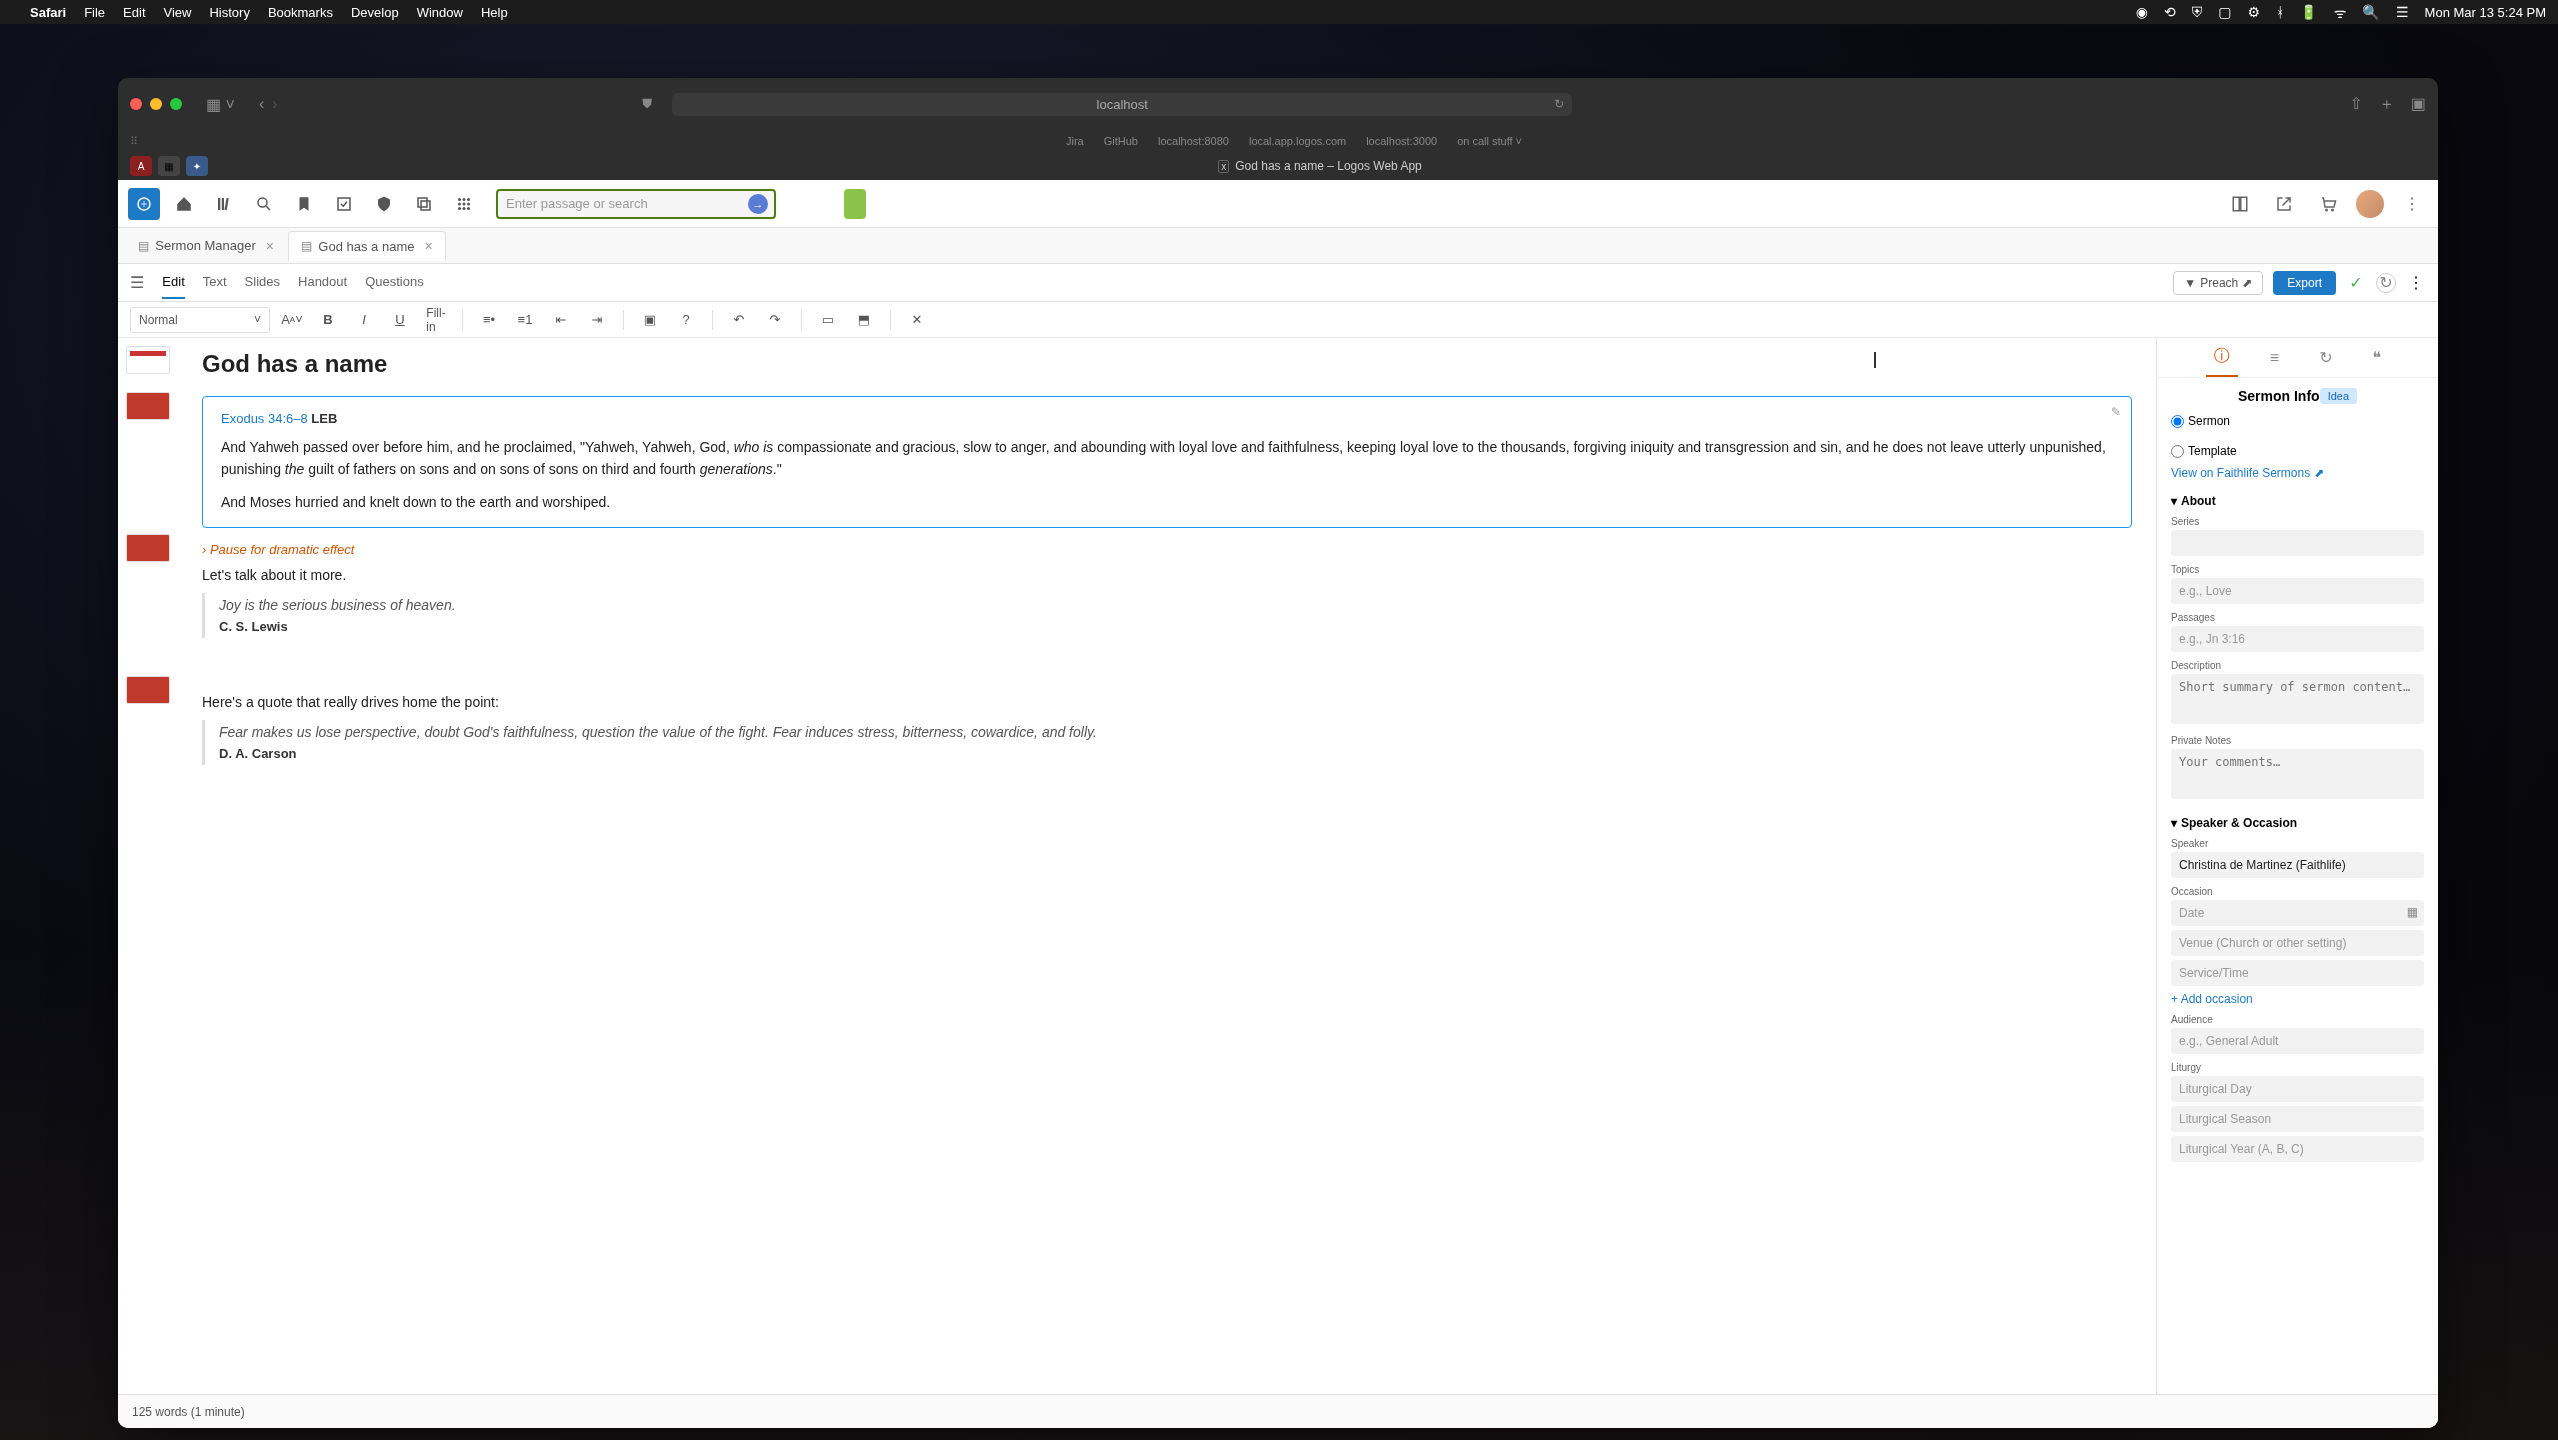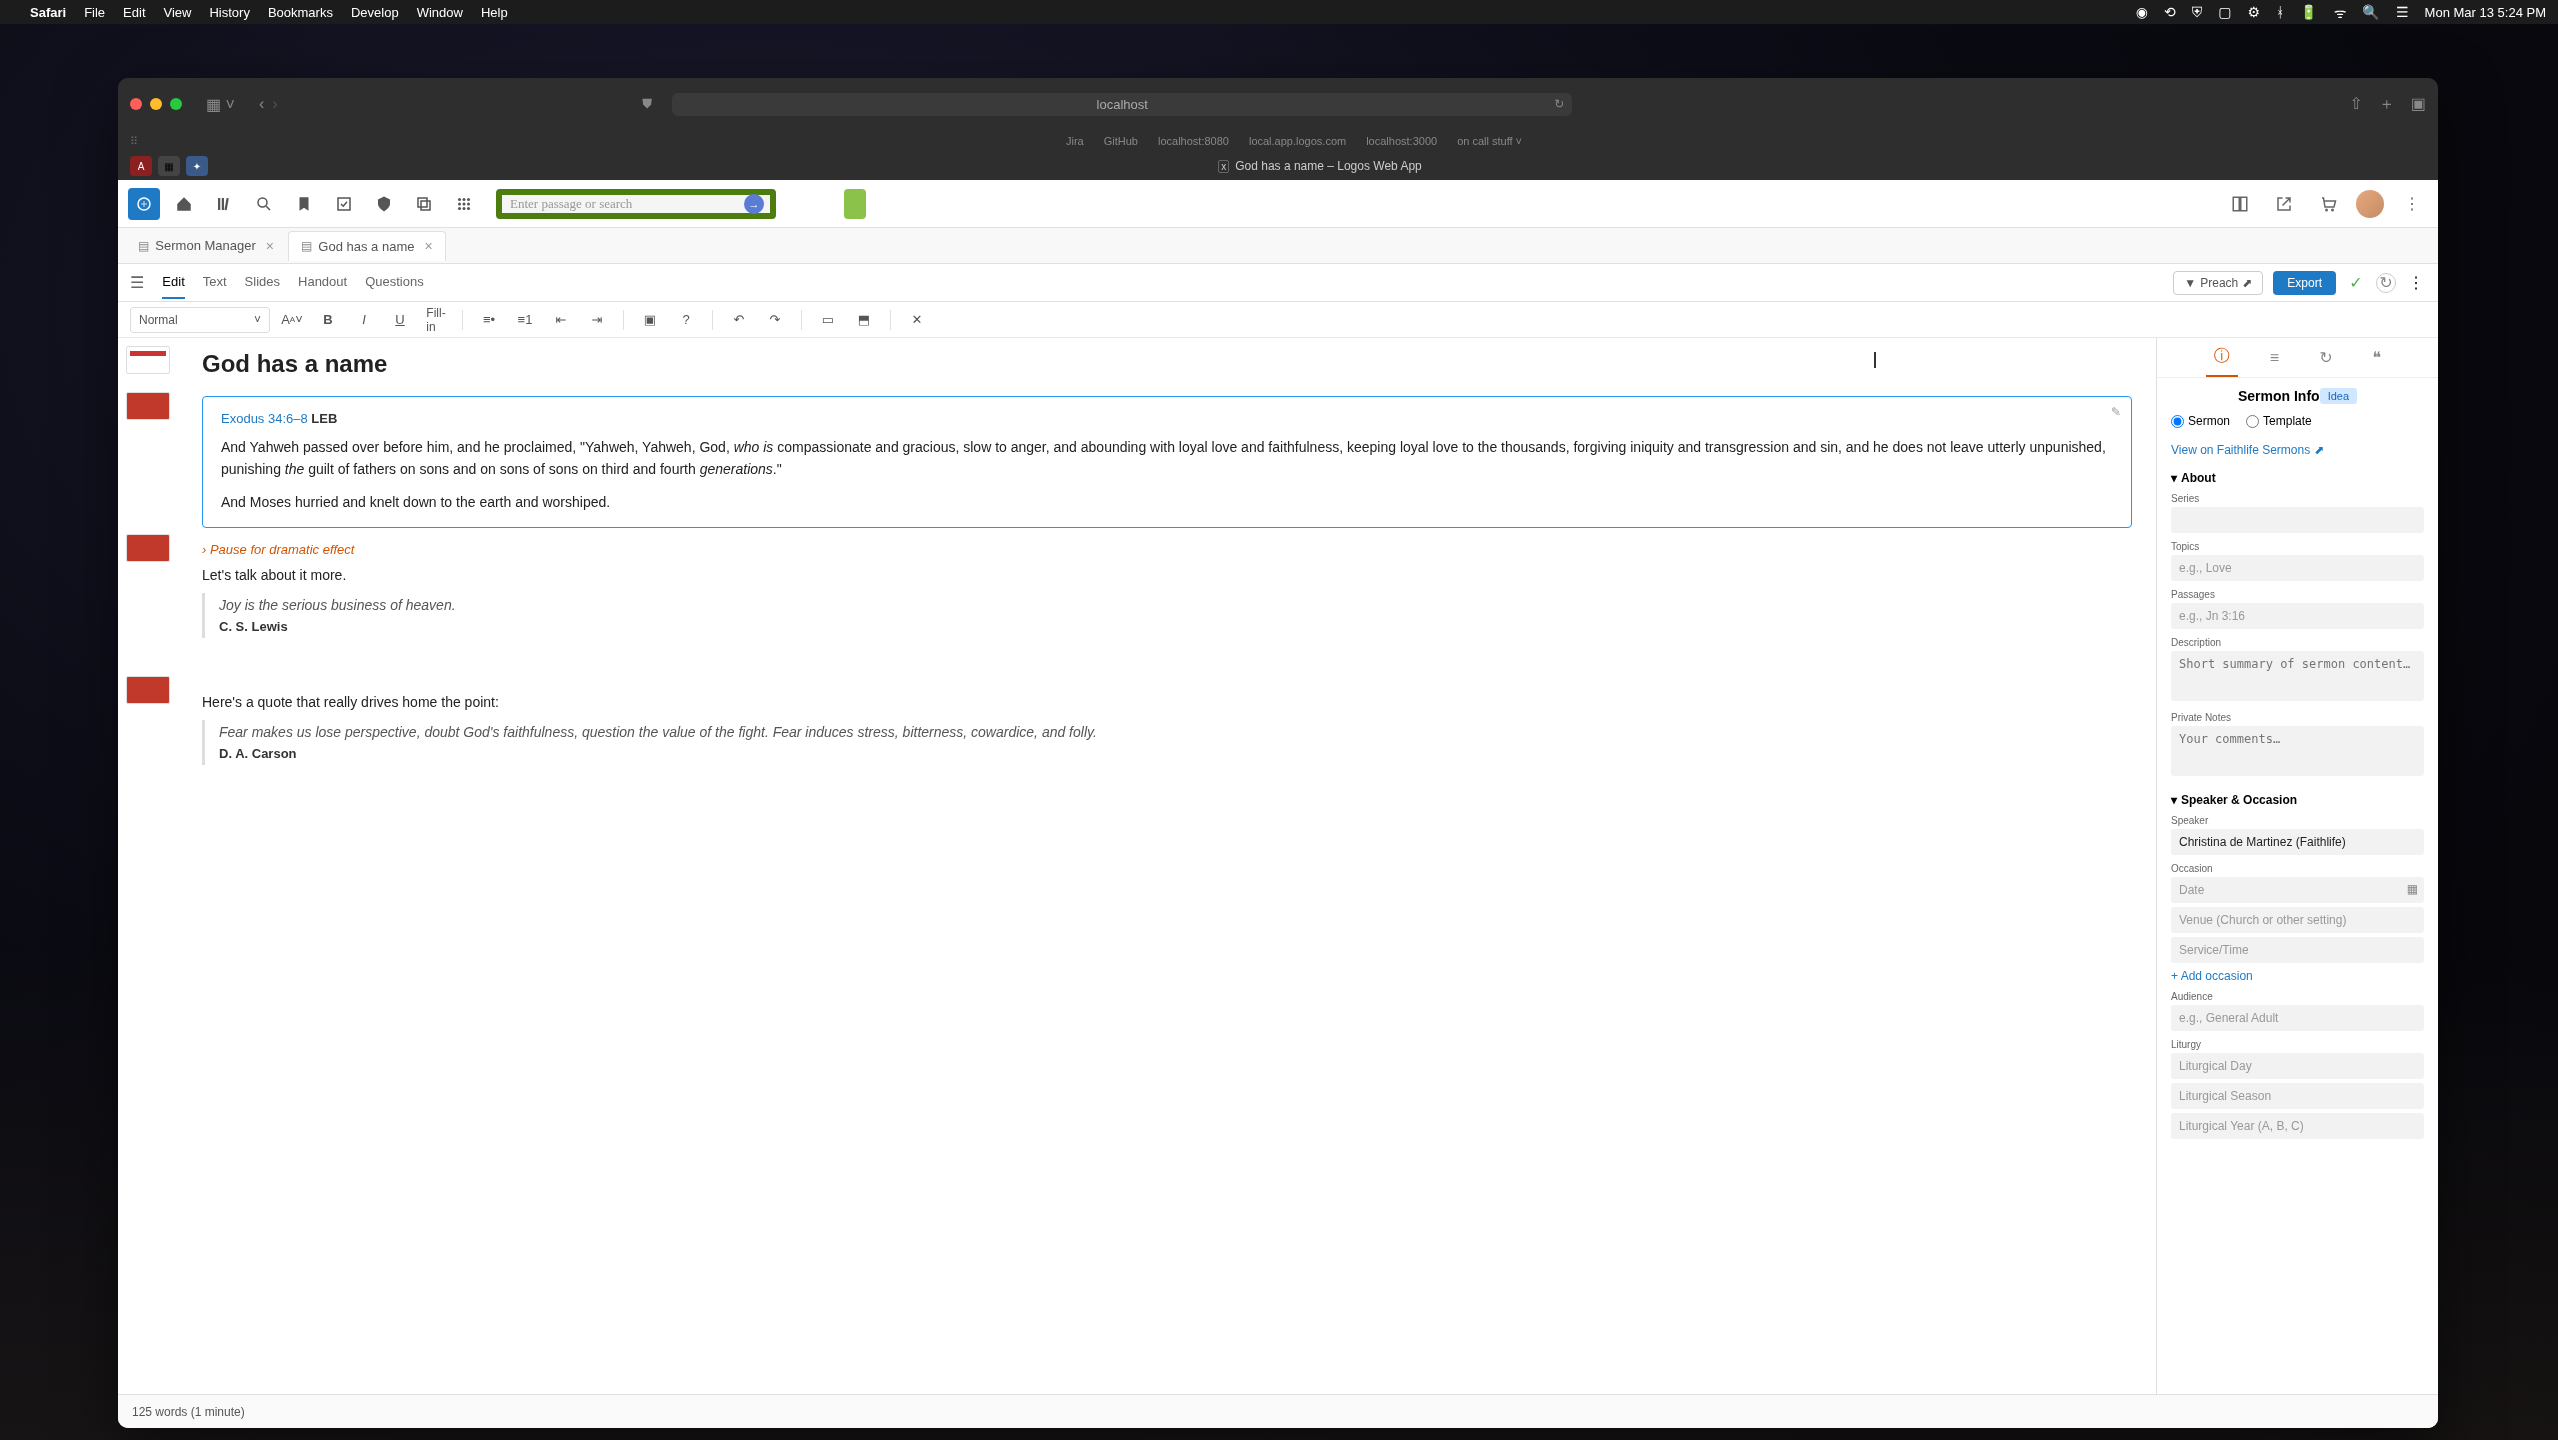--- a/index.html
+++ b/index.html
@@ -44,21 +44,21 @@
 .safari-tabbar .tab-title { flex: 1; text-align: center; color: #ccc; font-size: 12px; display: flex; align-items: center; justify-content: center; gap: 6px; }
 .safari-tabbar .tab-title .x { font-size: 10px; border: 1px solid #666; padding: 0 2px; border-radius: 2px; }
 
 
 .app { flex: 1; background: #fff; display: flex; flex-direction: column; }
 
 
 .app-toolbar { height: 48px; background: #fff; border-bottom: 1px solid #e0e0e0; display: flex; align-items: center; padding: 0 10px; gap: 8px; }
 .app-toolbar .tool-icon { width: 32px; height: 32px; display: flex; align-items: center; justify-content: center; color: #555; border-radius: 4px; cursor: pointer; }
 .app-toolbar .tool-icon.active { background: #1e7ac4; color: #fff; }
-.app-toolbar .search-box { flex: 0 0 280px; height: 30px; background: #f5f5f5; border: 6px solid #4d7c0f; border-radius: 4px; display: flex; align-items: center; padding: 0 8px; color: #999; font-size: 13px; margin-left: 8px; position: relative; font-family: Liberation Serif, serif; }
+.app-toolbar .search-box { flex: 0 0 280px; height: 30px; background: #f5f5f5; border: 2px solid #4d7c0f; border-radius: 4px; display: flex; align-items: center; padding: 0 8px; color: #999; font-size: 13px; margin-left: 8px; position: relative; }
 .app-toolbar .search-box .go { position: absolute; right: 6px; width: 20px; height: 20px; background: #5a7cd4; border-radius: 50%; color: #fff; display: flex; align-items: center; justify-content: center; font-size: 11px; }
 .app-toolbar .green-pill { width: 22px; height: 30px; background: #8bc34a; border-radius: 4px; margin-left: 60px; }
 .app-toolbar .right-tools { margin-left: auto; display: flex; gap: 12px; align-items: center; }
 .app-toolbar .right-tools .tool-icon { color: #666; }
 .app-toolbar .avatar { width: 28px; height: 28px; border-radius: 50%; background: linear-gradient(135deg, #e8a87c, #c38d68); }
 
 
 .doc-tabs { height: 36px; background: #f8f8f8; border-bottom: 1px solid #e0e0e0; display: flex; align-items: center; padding: 0 8px; gap: 2px; }
 .doc-tab { height: 30px; padding: 0 12px; display: flex; align-items: center; gap: 6px; font-size: 13px; color: #555; border-radius: 4px 4px 0 0; cursor: pointer; }
 .doc-tab.active { background: #fff; border: 1px solid #e0e0e0; border-bottom: none; font-weight: 500; }
@@ -120,21 +120,21 @@
 .sidebar { width: 282px; background: #fff; border-left: 1px solid #e0e0e0; display: flex; flex-direction: column; }
 .sidebar-tabs { height: 40px; display: flex; align-items: center; justify-content: center; gap: 24px; border-bottom: 1px solid #eee; }
 .sidebar-tab { color: #888; font-size: 16px; cursor: pointer; padding: 8px; }
 .sidebar-tab.active { color: #d35400; border-bottom: 2px solid #d35400; }
 
 .sidebar-body { flex: 1; padding: 10px 14px; overflow-y: auto; font-size: 12px; }
 .sb-header { display: flex; justify-content: center; align-items: center; margin-bottom: 10px; }
 .sb-header h3 { font-size: 14px; font-weight: 600; }
 .sb-header .idea-badge { background: #cfe8ff; color: #1565c0; padding: 2px 8px; border-radius: 3px; font-size: 11px; }
 
-.sb-radio { display: flex; gap: 16px; margin-bottom: 15px; }
+.sb-radio { display: flex; gap: 16px; margin-bottom: 8px; flex-direction: column; }
 .sb-radio label { display: flex; gap: 4px; align-items: center; }
 
 .sb-link { color: #1e7ac4; font-size: 12px; display: flex; gap: 4px; align-items: center; margin-bottom: 14px; }
 
 .sb-section { margin-bottom: 14px; }
 .sb-section-title { font-weight: 600; font-size: 12px; display: flex; gap: 4px; margin-bottom: 6px; }
 .sb-label { font-size: 10px; color: #666; margin-bottom: 3px; margin-top: 8px; }
 .sb-input { width: 100%; height: 26px; background: #f2f2f2; border: none; border-radius: 3px; padding: 0 8px; font-size: 12px; color: #333; }
 .sb-input::placeholder { color: #999; }
 .sb-textarea { width: 100%; height: 50px; background: #f2f2f2; border: none; border-radius: 3px; padding: 6px 8px; font-size: 12px; resize: none; }

